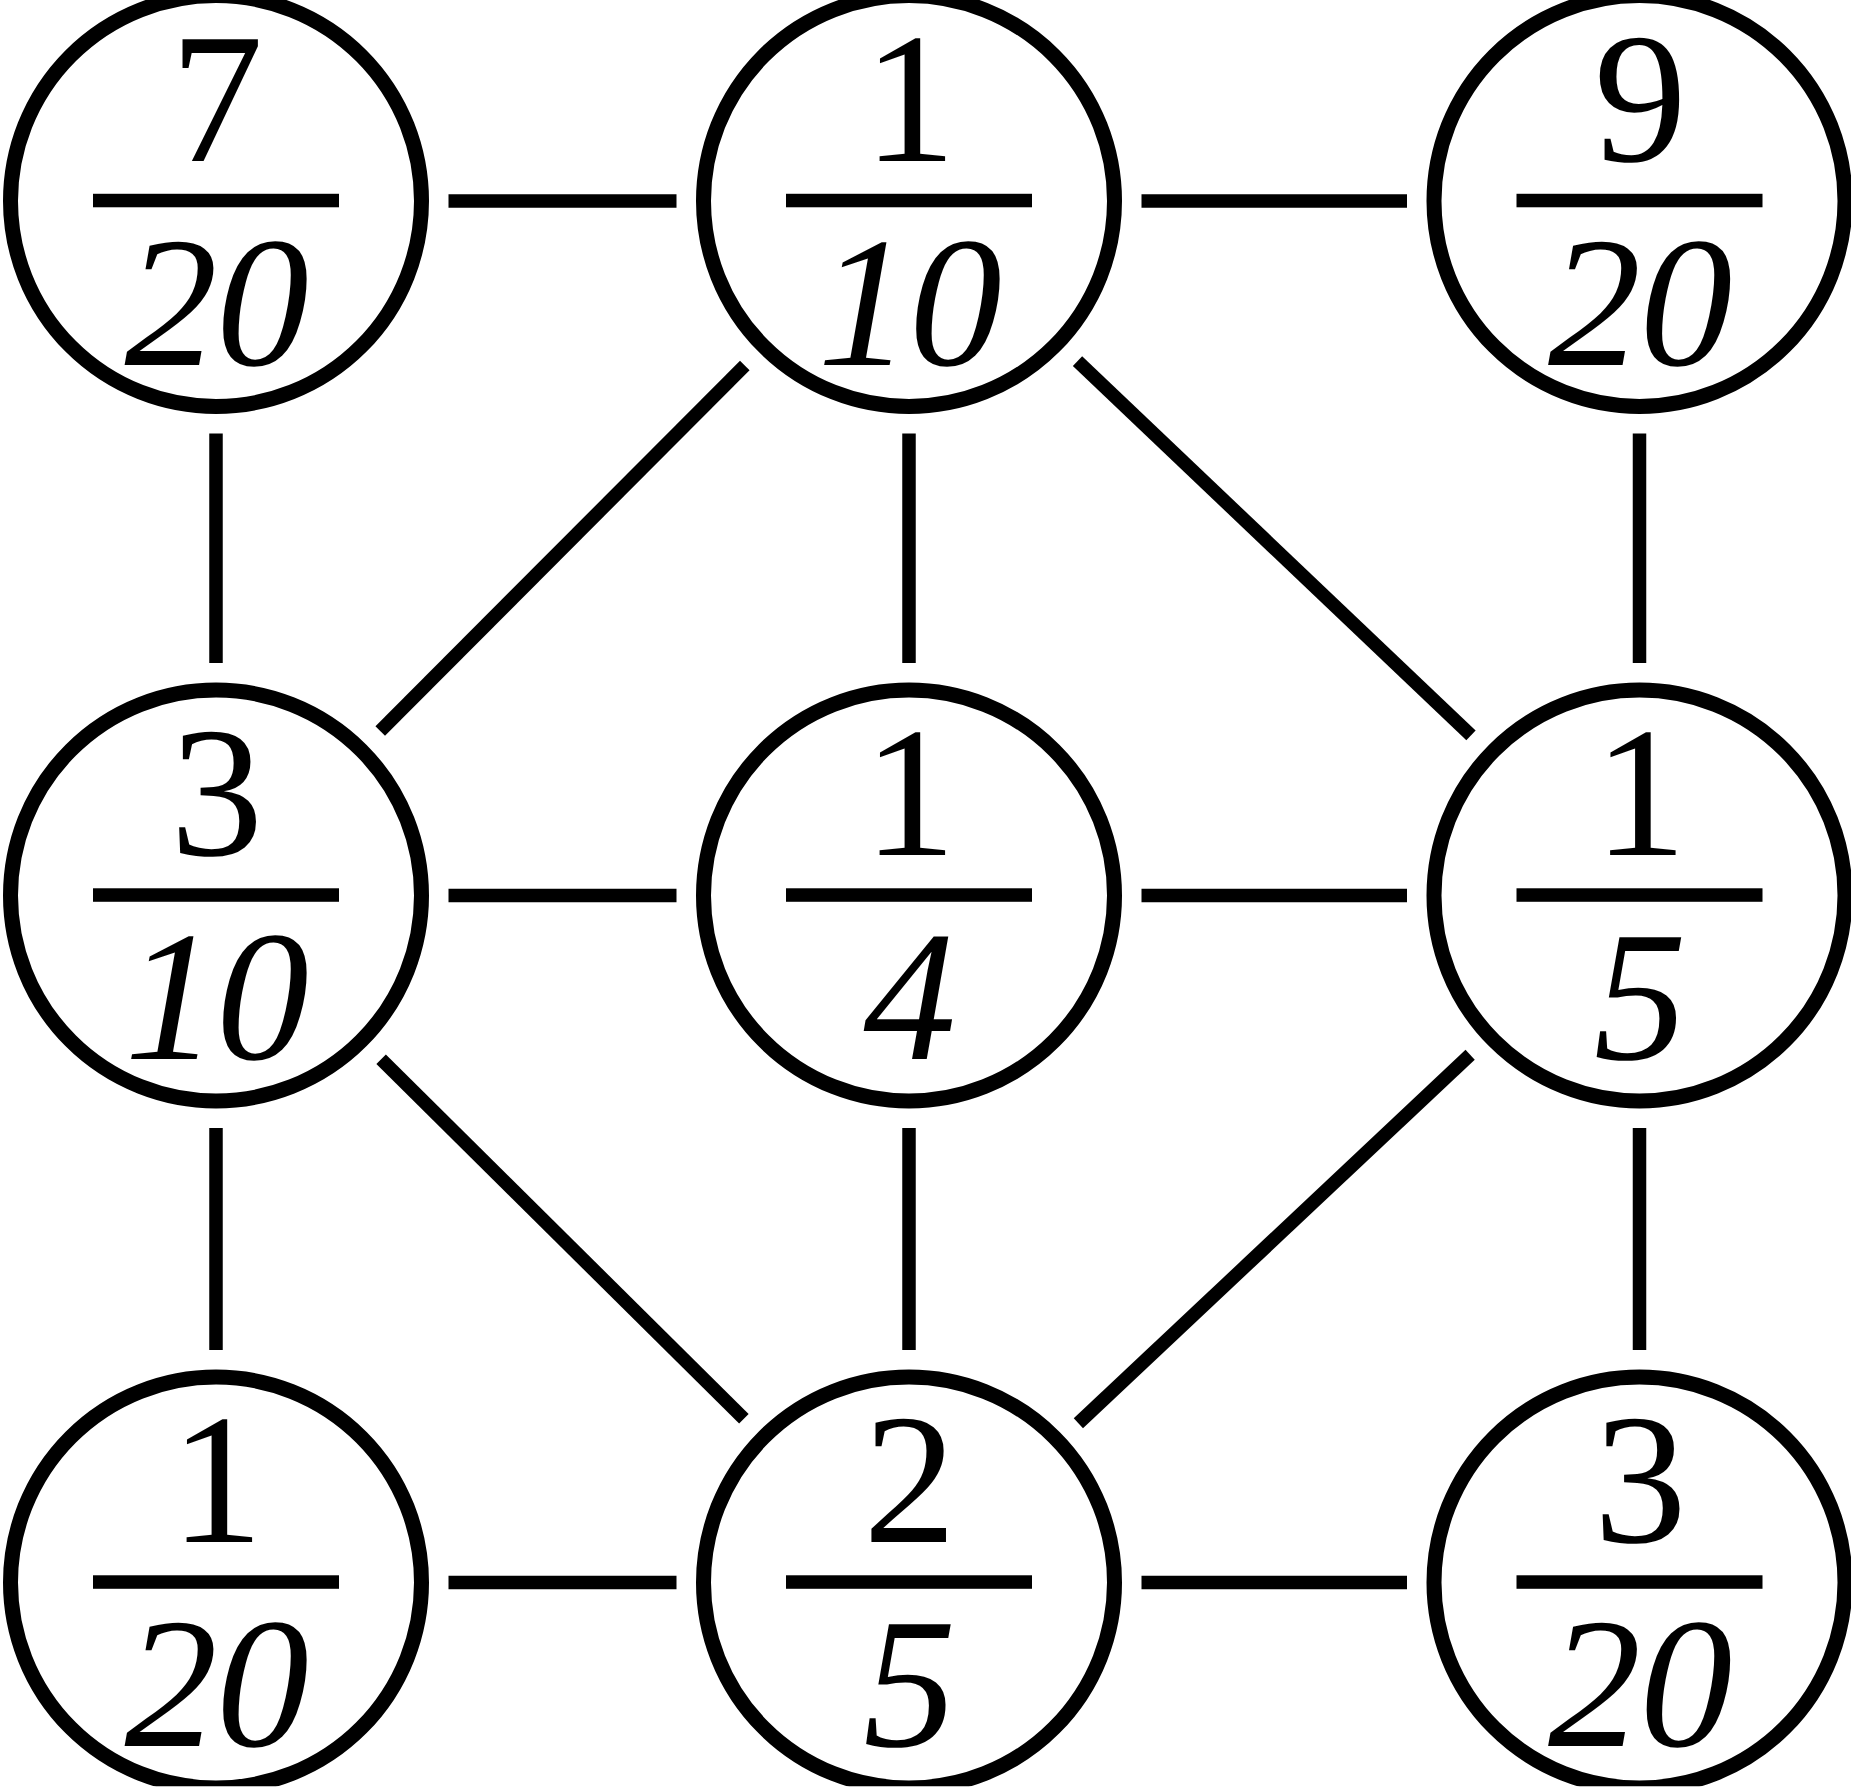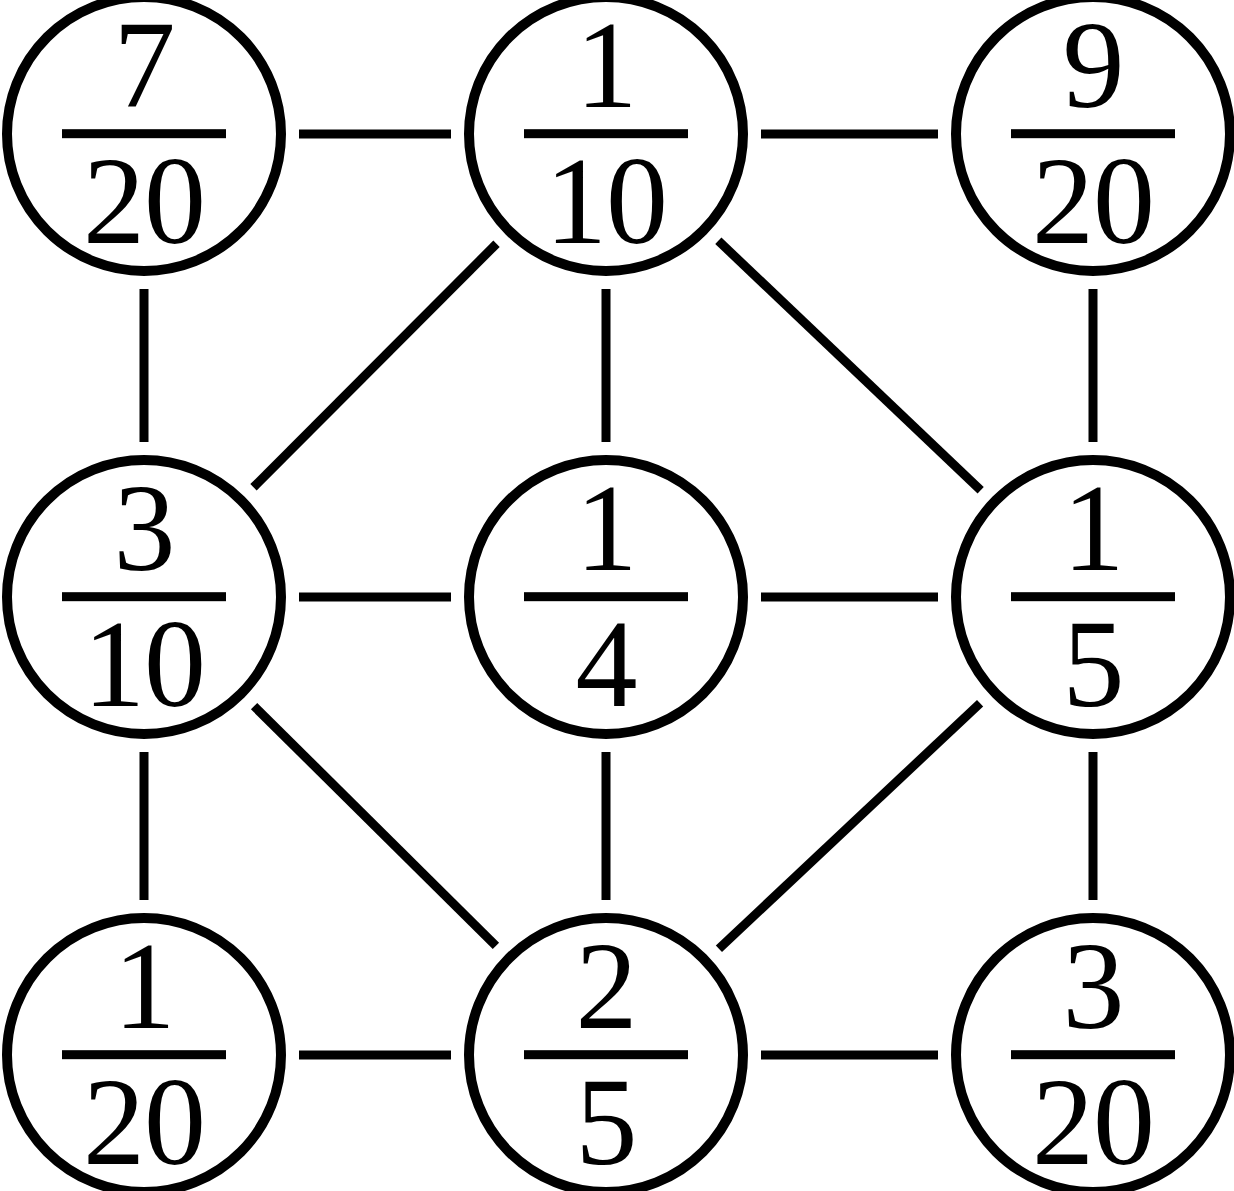--- a/index.html
+++ b/index.html
@@ -51,21 +51,21 @@
     flex-direction: column;
     align-items: center;
   }
   .frac .num,
   .frac .den {
     font-size: 124px;
     line-height: 0.93;
     letter-spacing: -1px;
   }
   .frac .num { margin-bottom: 6px; }
-  .frac .den { margin-top: 6px; }
+  .frac .den { margin-top: 6px; font-style: italic; }
   .frac .bar {
     width: 164px;
     height: 9px;
     background: #000000;
   }
 </style>
 </head>
 <body>
 
 <div id="graph-canvas">

